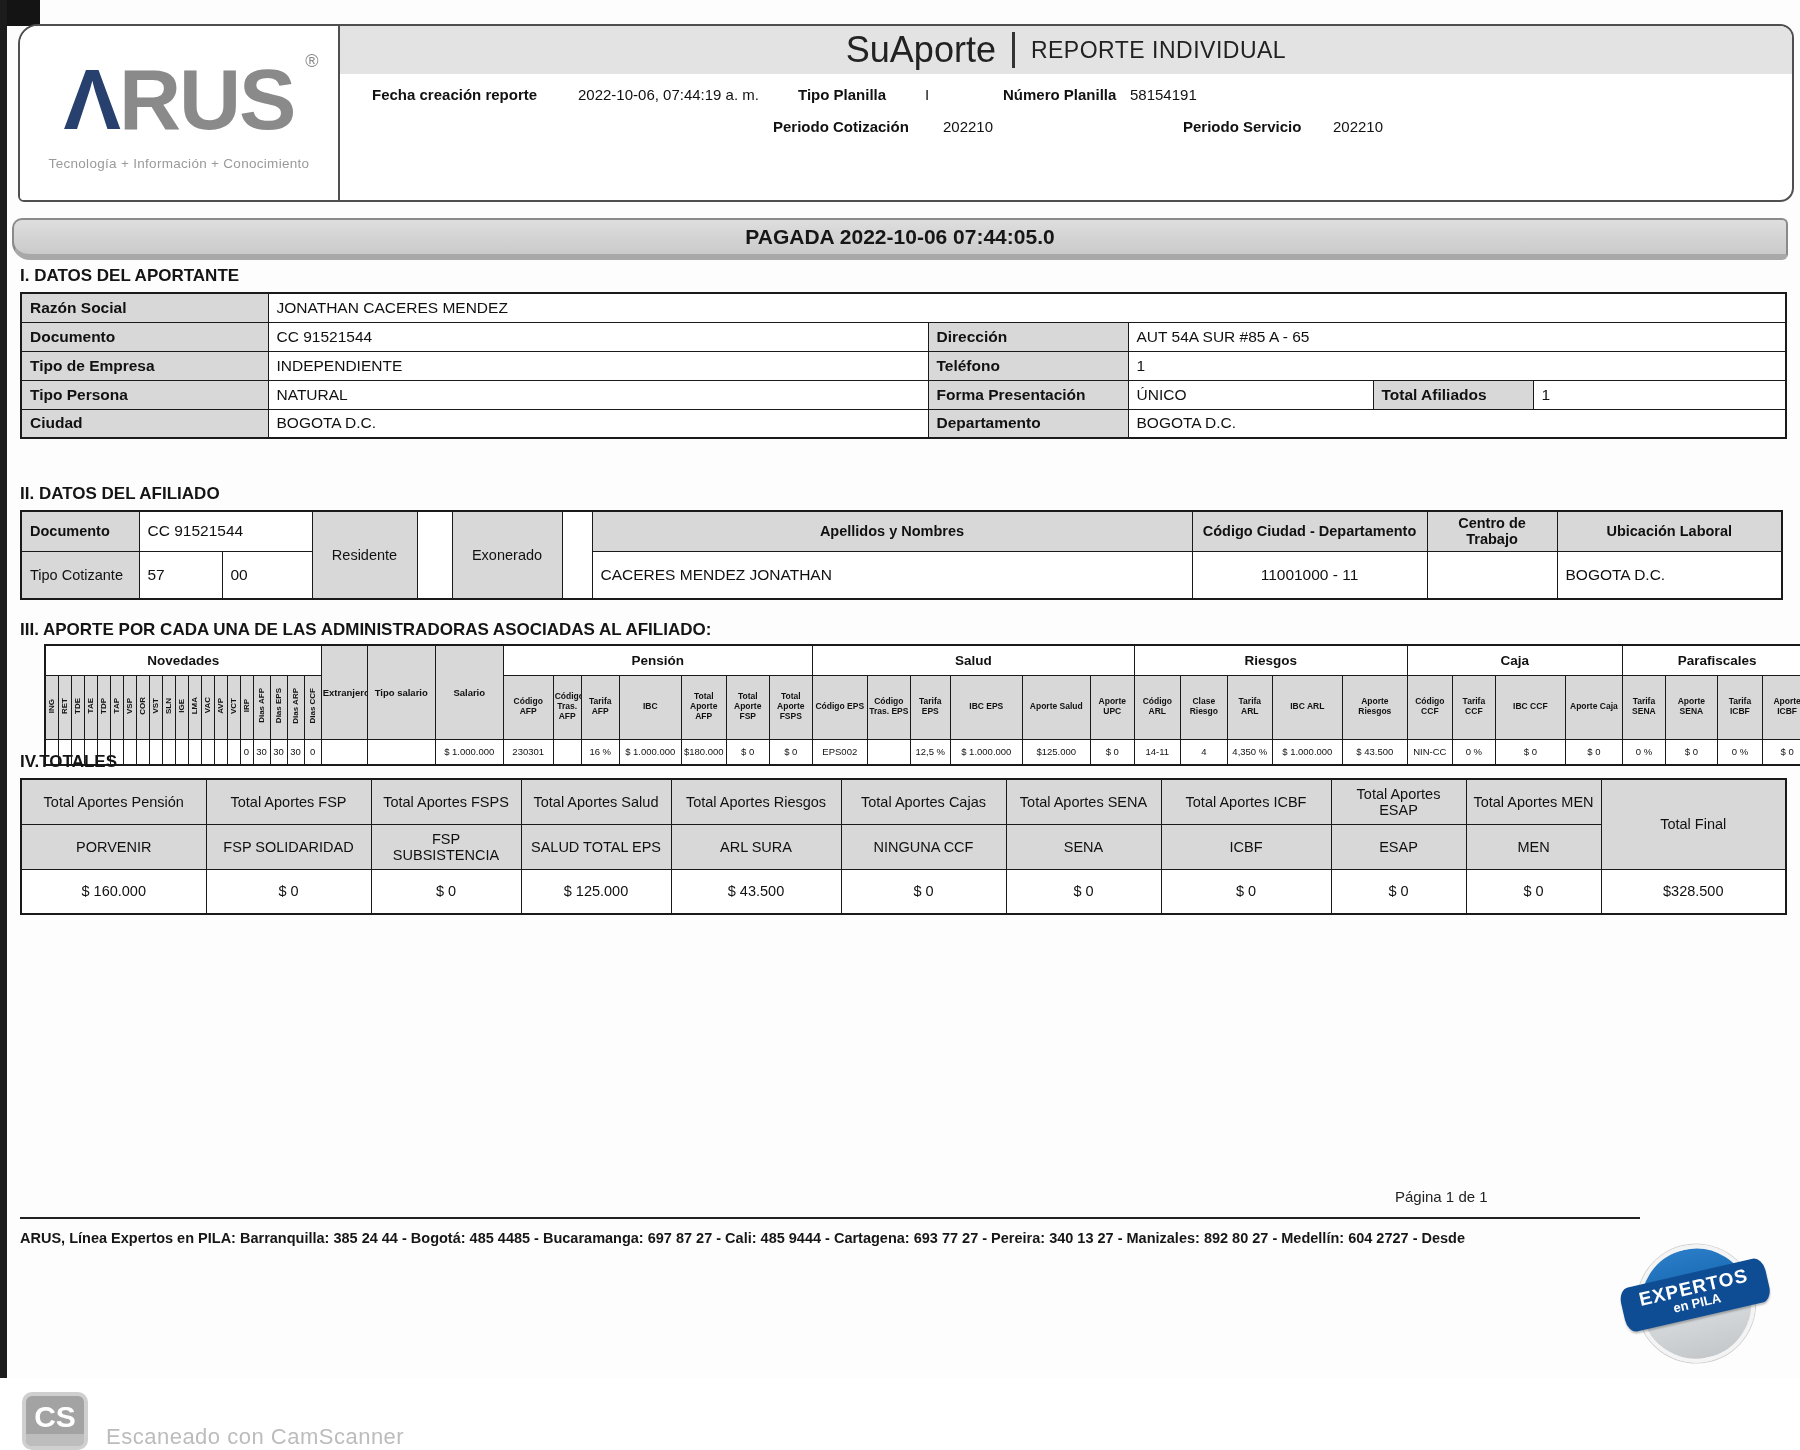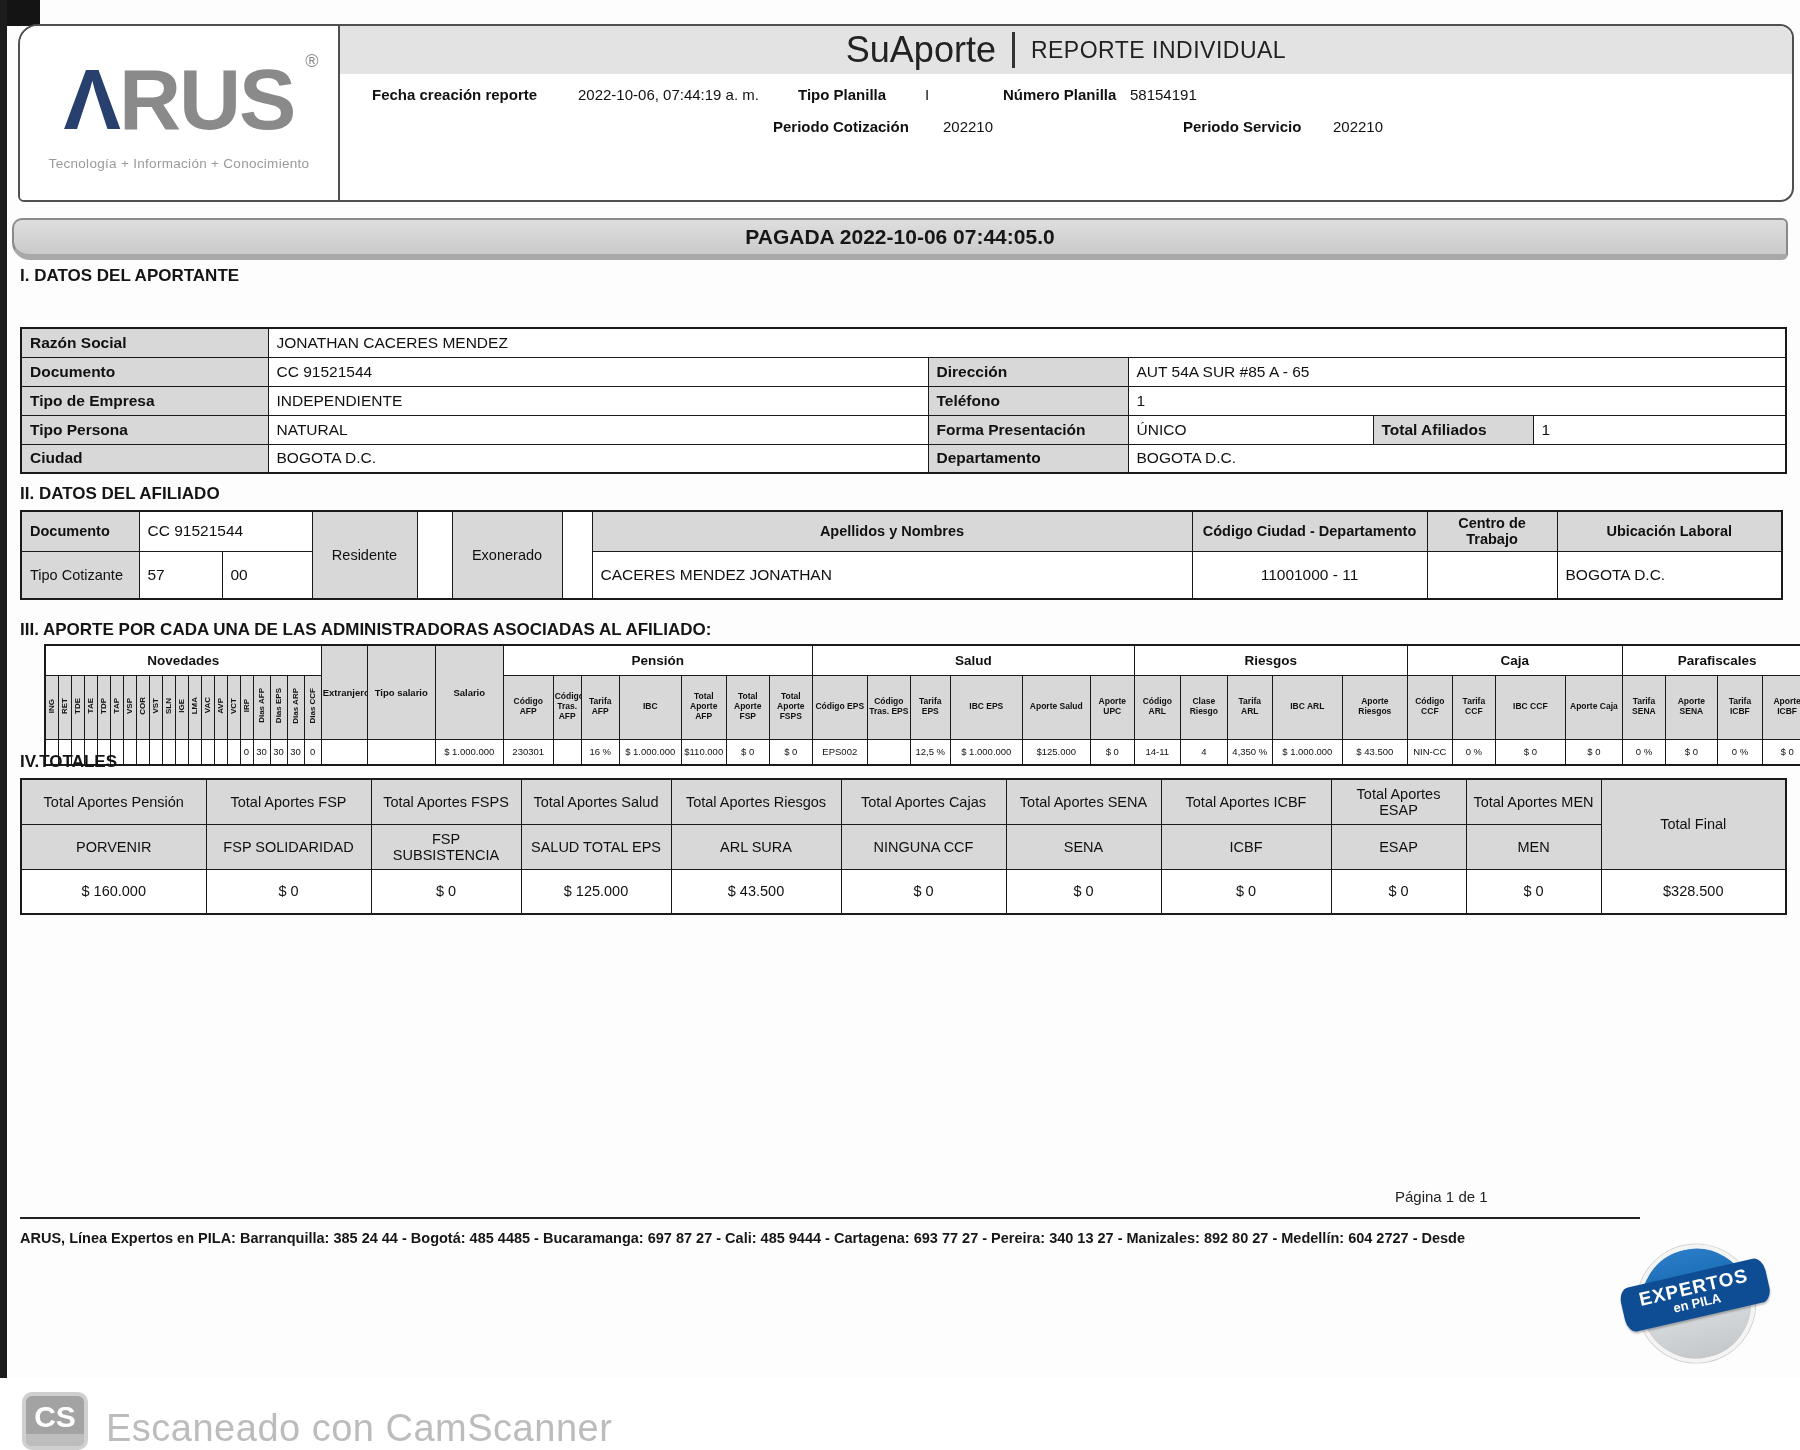--- a/index.html
+++ b/index.html
@@ -52,21 +52,21 @@
     font-size:21px; font-weight:700; color:#161616;
   }
   
   .sec-title { position:absolute; left:20px; font-size:17px; font-weight:700; color:#141414; }
   
   table { border-collapse:collapse; table-layout:fixed; background:#fff; }
   .t { border:2px solid #1a1a1a; position:absolute; left:20px; }
   .t th, .t td { border:1px solid #1a1a1a; overflow:hidden; }
   .gray { background:#d8d8d8; }
   
-  .t1 { top:292px; width:1765px;margin-top:35px; }
+  .t1 { top:292px; width:1765px; }
   .t1 th, .t1 td { height:29px; font-size:15.5px; padding:2px 8px; text-align:left; }
   .t1 th { font-weight:700; }
   .t1 td { font-weight:400; }
   
   .t2 { top:510px; width:1761px; }
   .t2 th, .t2 td { font-size:14.5px; text-align:center; padding:2px 4px; }
   .t2 .r1 th, .t2 .r1 td { height:40px; }
   .t2 .r2 th, .t2 .r2 td { height:48px; }
   .t2 .lft { text-align:left; padding-left:8px; }
   .t2 .val { font-size:15.5px; font-weight:400; }
@@ -108,21 +108,21 @@
   
   .camscanner { position:absolute; left:0; top:1378px; width:1800px; height:72px; background:#fff;
     display:flex; align-items:flex-end; }
   .cs-icon {
     position:relative; margin-left:22px; width:66px; height:58px;
     background:#a3a3a3; border:4px solid #cfcfcf; border-radius:10px;
     display:flex; align-items:center; justify-content:center;
   }
   .cs-letters { color:#fff; font-size:30px; font-weight:700; margin-bottom:8px; }
   .cs-tab { position:absolute; left:0; bottom:0; width:100%; height:12px; background:#bdbdbd; border-radius:0 0 6px 6px; }
-  .cs-text { margin-left:18px; font-size:38px; color:#bcbcbc; letter-spacing:0.5px; }
+  .cs-text { margin-left:18px; font-size:22px; color:#bcbcbc; letter-spacing:0.5px; }
 </style>
 </head>
 <body>
 
 <div class="artifact-corner"></div>
 <div class="artifact-edge"></div>
 
 <div class="header-wrap">
   <div class="logo-box">
     <div class="arus-wordmark">
@@ -370,21 +370,21 @@
     <td>30</td>
     <td>30</td>
     <td>0</td>
     <td></td>
     <td></td>
     <td>$ 1.000.000</td>
     <td>230301</td>
     <td></td>
     <td>16 %</td>
     <td>$ 1.000.000</td>
-    <td>$110.000</td>
+    <td>$180.000</td>
     <td>$ 0</td>
     <td>$ 0</td>
     <td>EPS002</td>
     <td></td>
     <td>12,5 %</td>
     <td>$ 1.000.000</td>
     <td>$125.000</td>
     <td>$ 0</td>
     <td>14-11</td>
     <td>4</td>

